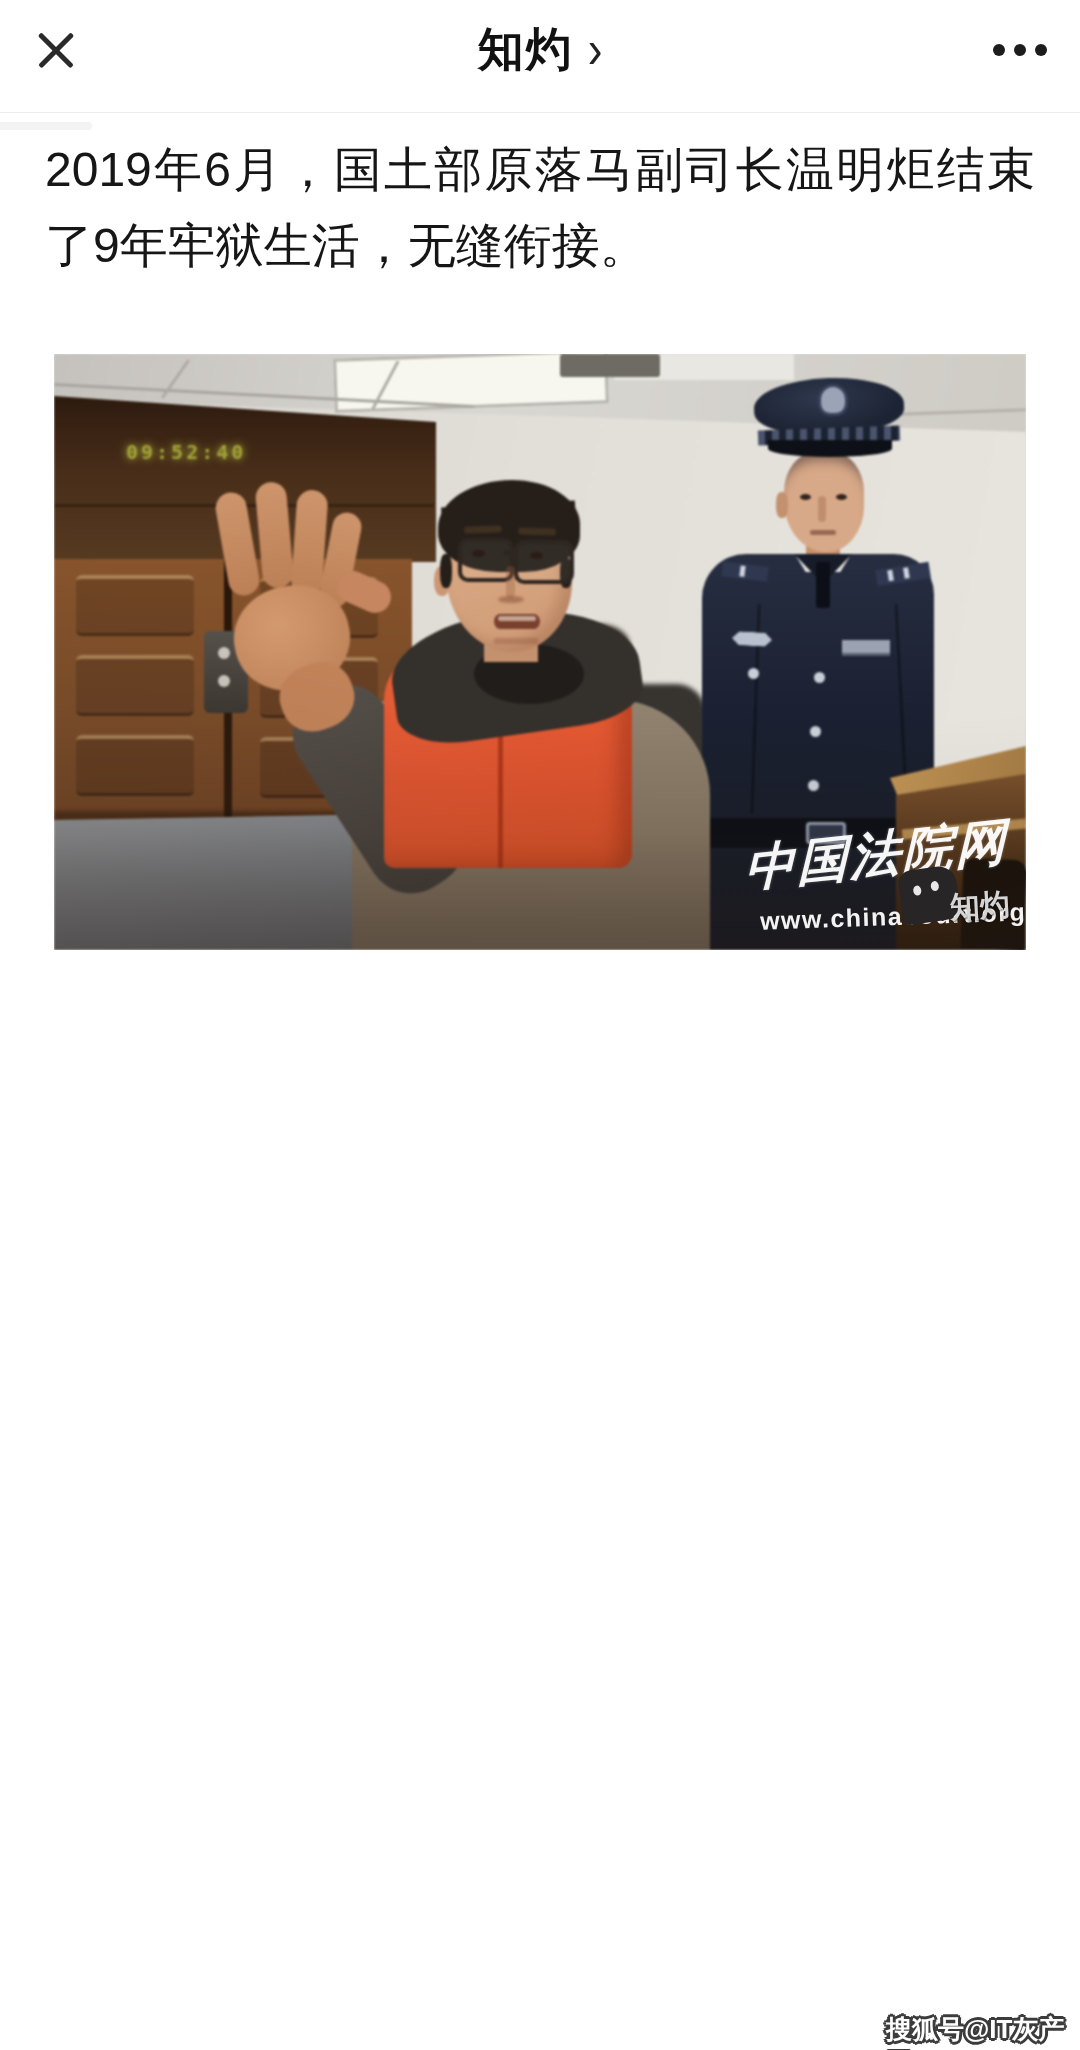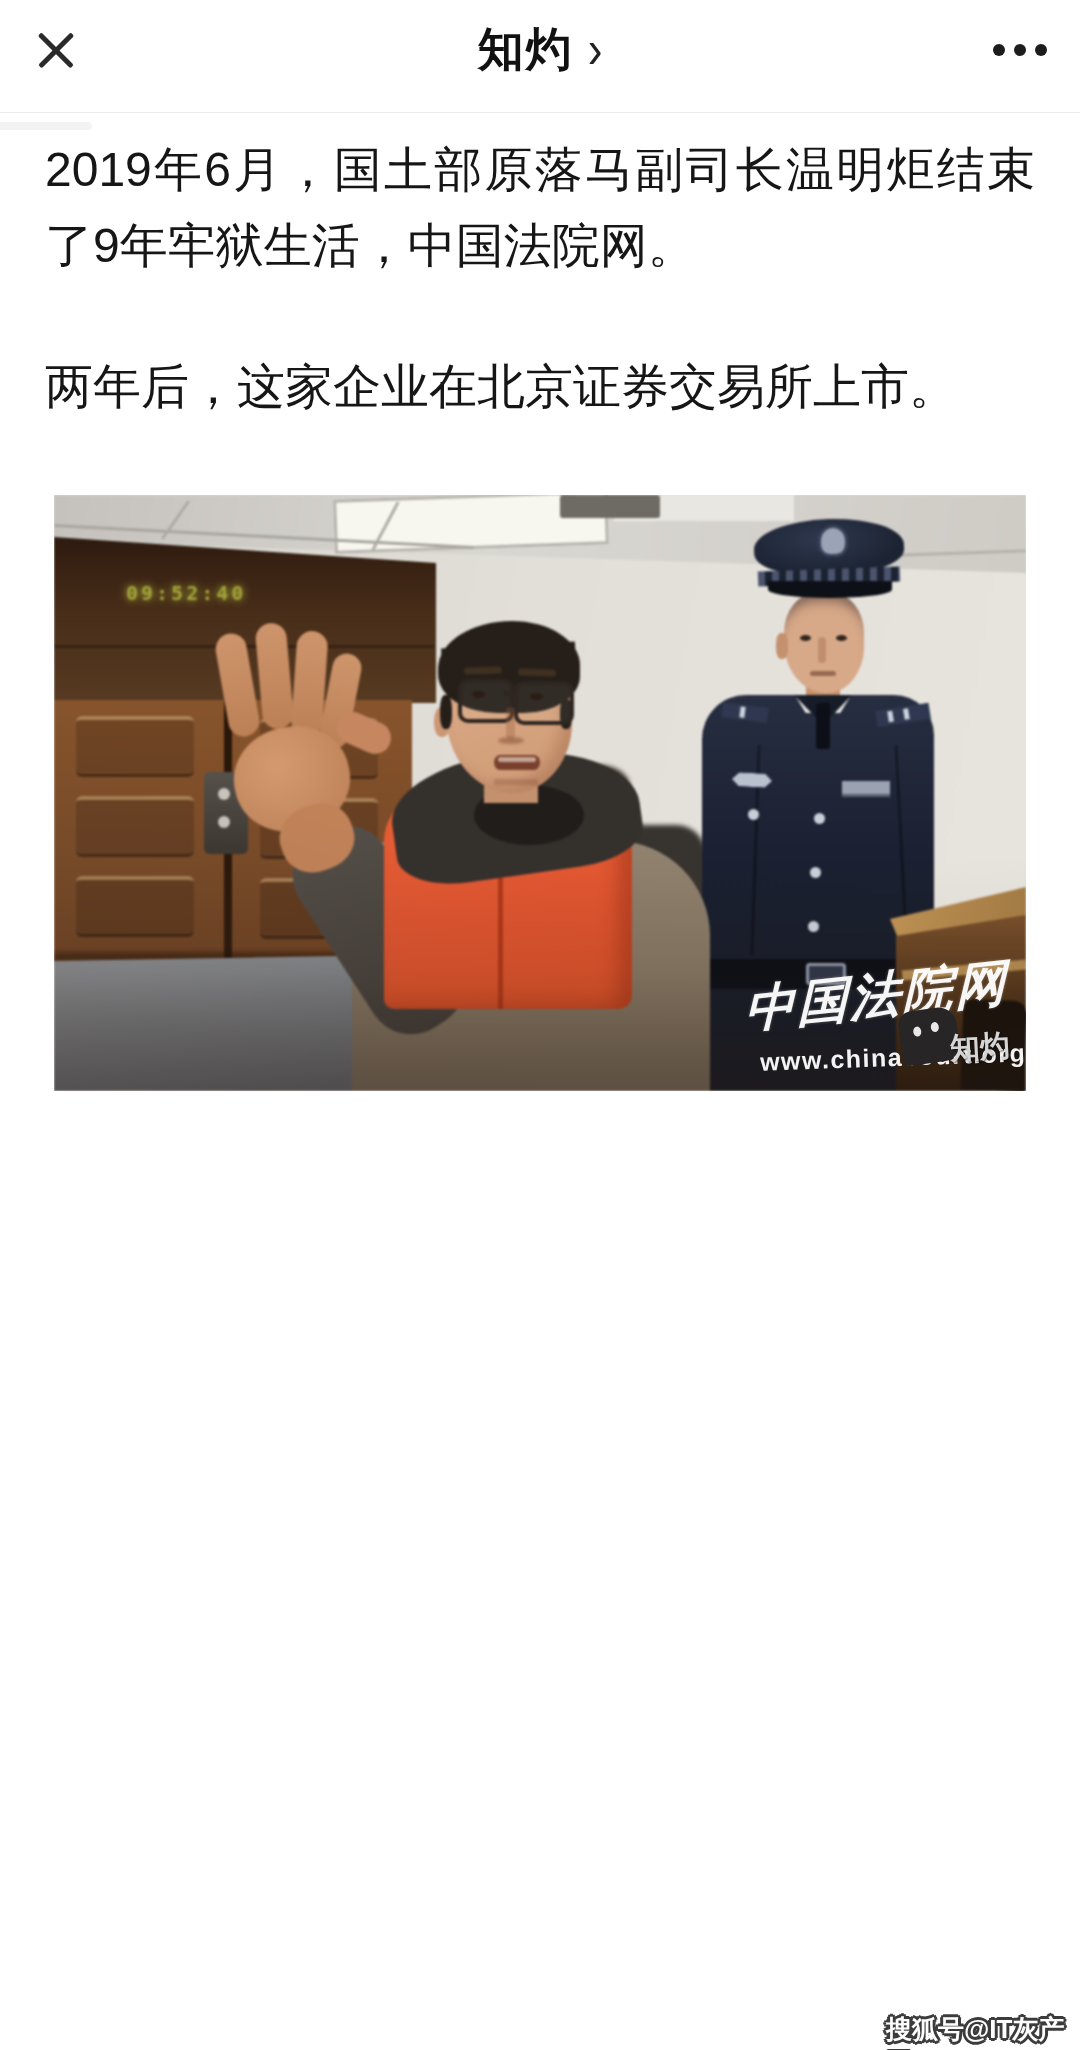--- a/index.html
+++ b/index.html
@@ -162,22 +162,21 @@
     <div class="more-btn">
       <span class="dot"></span>
       <span class="dot"></span>
       <span class="dot"></span>
     </div>
   </div>
   <div class="header-divider"></div>
   <div class="progress-ghost"></div>
 
   <div class="article">
-    <p>2019年6月，国土部原落马副司长温明炬结束了9年牢狱生活，中国法院网。</p>
-    <p>两年后，这家企业在北京证券交易所上市。</p>
+    <p>2019年6月，国土部原落马副司长温明炬结束了9年牢狱生活，无缝衔接。</p>
 
     <figure class="photo">
       <div class="scene">
         <div class="sc-wall"></div>
         <div class="sc-ceiling"></div>
         <div class="sc-light"></div>
         <div class="sc-light2"></div>
         <div class="sc-vent"></div>
         <div class="sc-grid1"></div>
         <div class="sc-grid2"></div>

